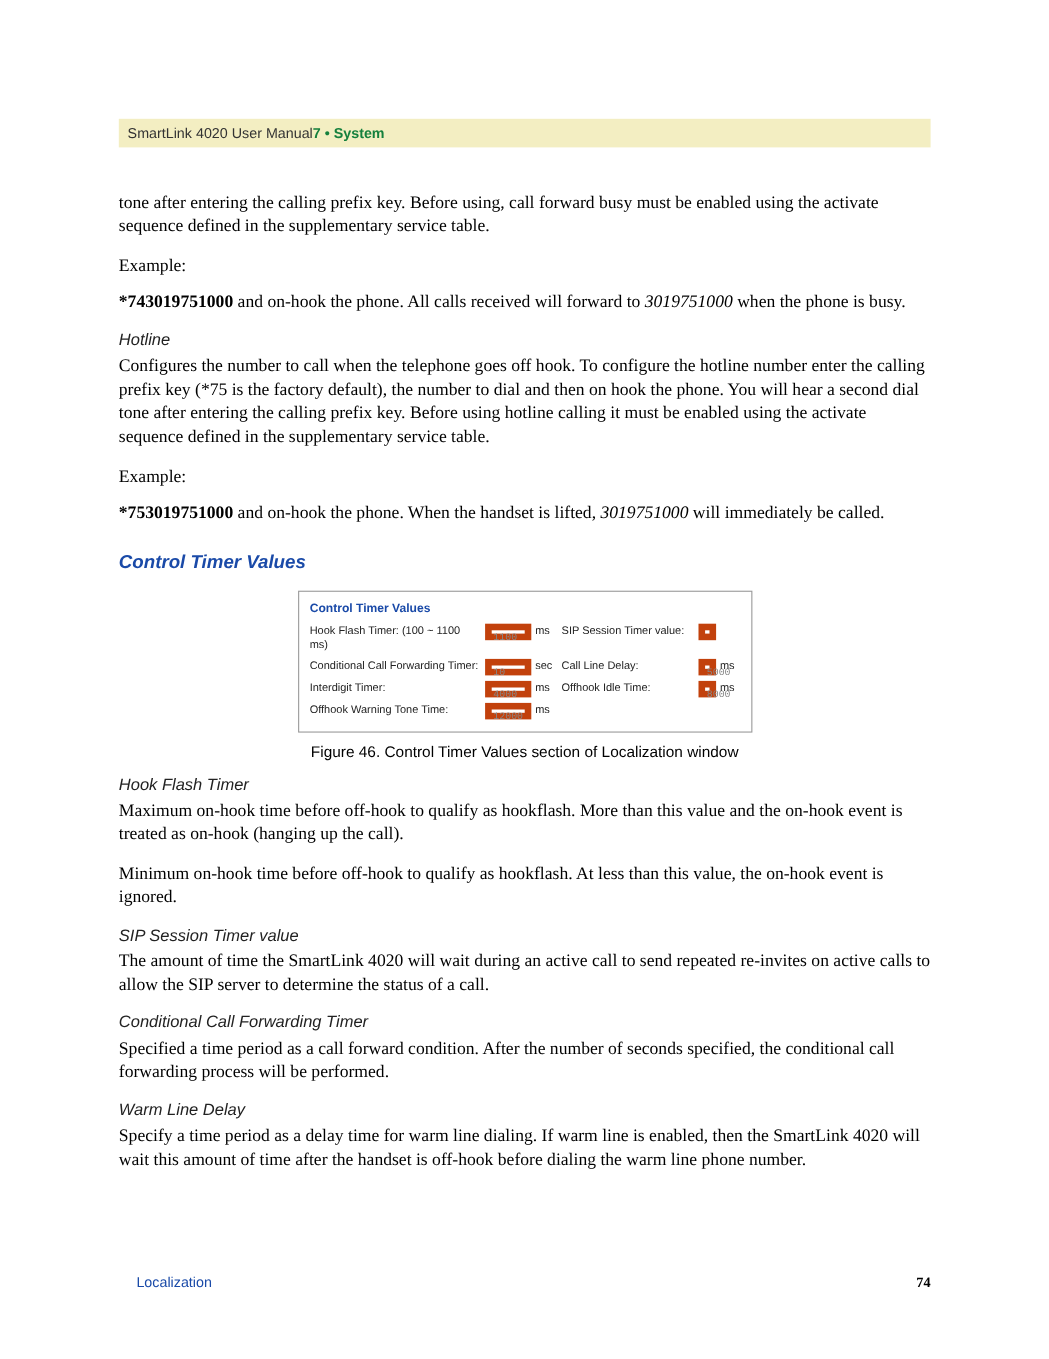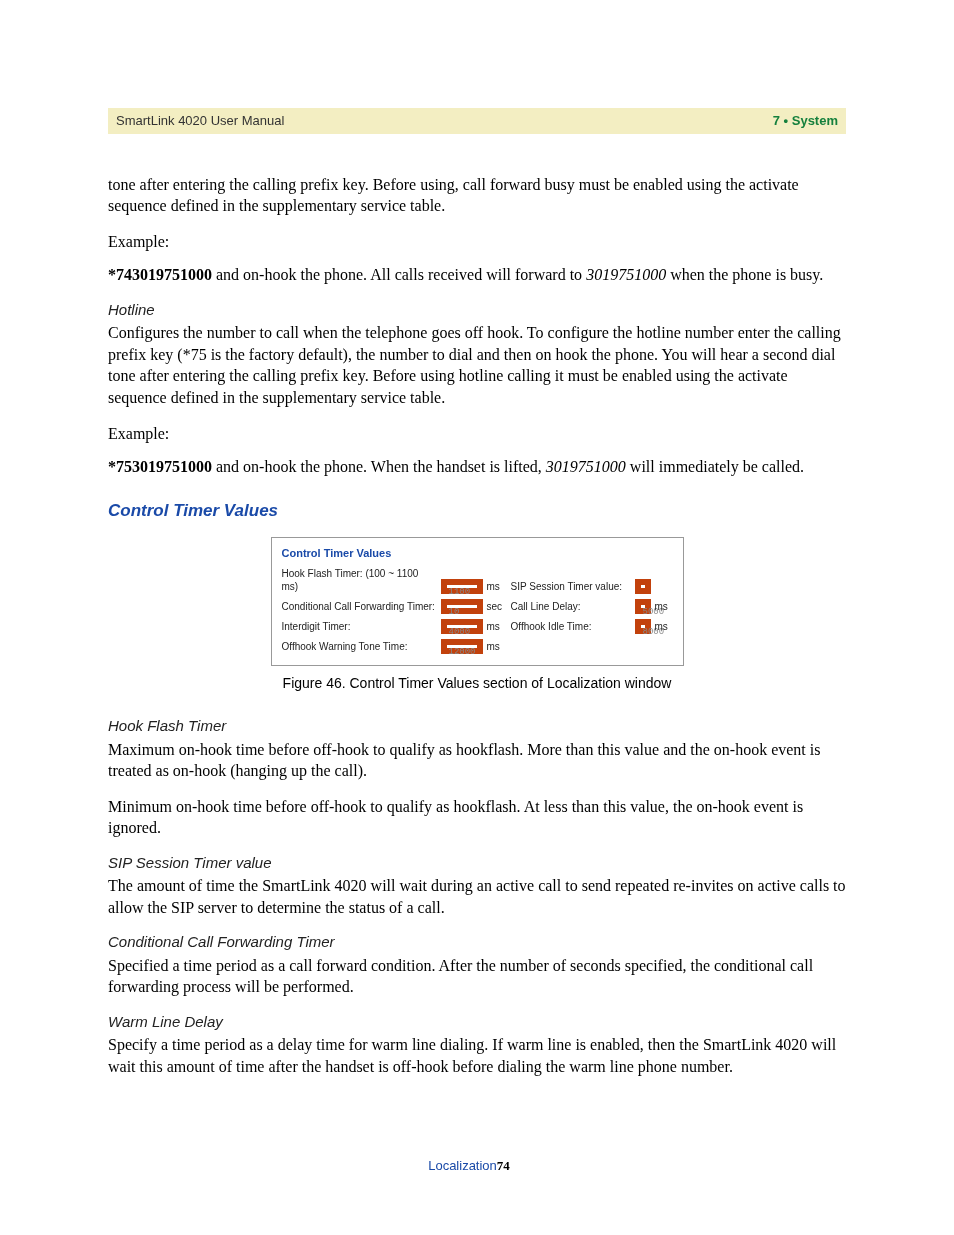--- a/index.html
+++ b/index.html
@@ -11,25 +11,24 @@
     background: #fff;
     width: 954px;
     height: 1235px;
     padding: 108px 108px 40px 108px;
     position: relative;
   }
   .header-bar {
     background: #f3eec2;
     padding: 4px 8px;
     display: flex;
-    justify-content: space-between;
+    justify-content: flex-start;
     align-items: center;
     margin-bottom: 40px;
     font-size: 13px;
-    gap: 40px;
   }
   .header-left {
     font-family: 'Futura', 'Trebuchet MS', sans-serif;
     color: #333;
   }
   .header-right {
     font-family: 'Futura', 'Trebuchet MS', sans-serif;
     font-weight: bold;
     color: #15803d;
   }
@@ -62,51 +61,51 @@
     font-size: 10px;
     color: #222;
     background: #fff;
   }
   .figure-title {
     color: #1a4aa8;
     font-weight: bold;
     font-size: 11px;
     margin-bottom: 6px;
   }
-  .figure-row { display: flex; align-items: flex-end; margin-bottom: 5px; gap: 4px; }
+  .figure-row { display: flex; align-items: flex-start; margin-bottom: 5px; gap: 4px; }
   .fig-label-l { width: 155px; }
   .fig-input {
     border: 6px solid #c2410c;
     height: 15px;
     width: 42px;
     font-size: 9px;
     font-family: 'Courier New', monospace;
     color: #888;
     padding: 0 2px;
     line-height: 15px;
     background: #fff;
   }
   .fig-unit-l { width: 20px; }
   .fig-label-r { width: 120px; }
   .fig-input-r { width: 14px; }
   .fig-unit-r { width: 18px; }
   .figure-caption {
     text-align: center;
     font-family: 'Futura', 'Trebuchet MS', sans-serif;
     font-size: 14px;
-    margin-bottom: 24px;
+    margin-bottom: 12px;
     margin-top: 6px;
   }
   .footer {
     position: absolute;
     bottom: 60px;
-    left: 92px;
+    left: 124px;
     right: 108px;
     display: flex;
-    justify-content: center;
+    justify-content: space-between;
     font-size: 13px;
   }
   .footer-left {
     font-family: 'Futura', 'Trebuchet MS', sans-serif;
     color: #1a4aa8;
   }
   .footer-right { font-weight: bold; }
   .bold { font-weight: bold; }
   .ital { font-style: italic; }
 </style>

